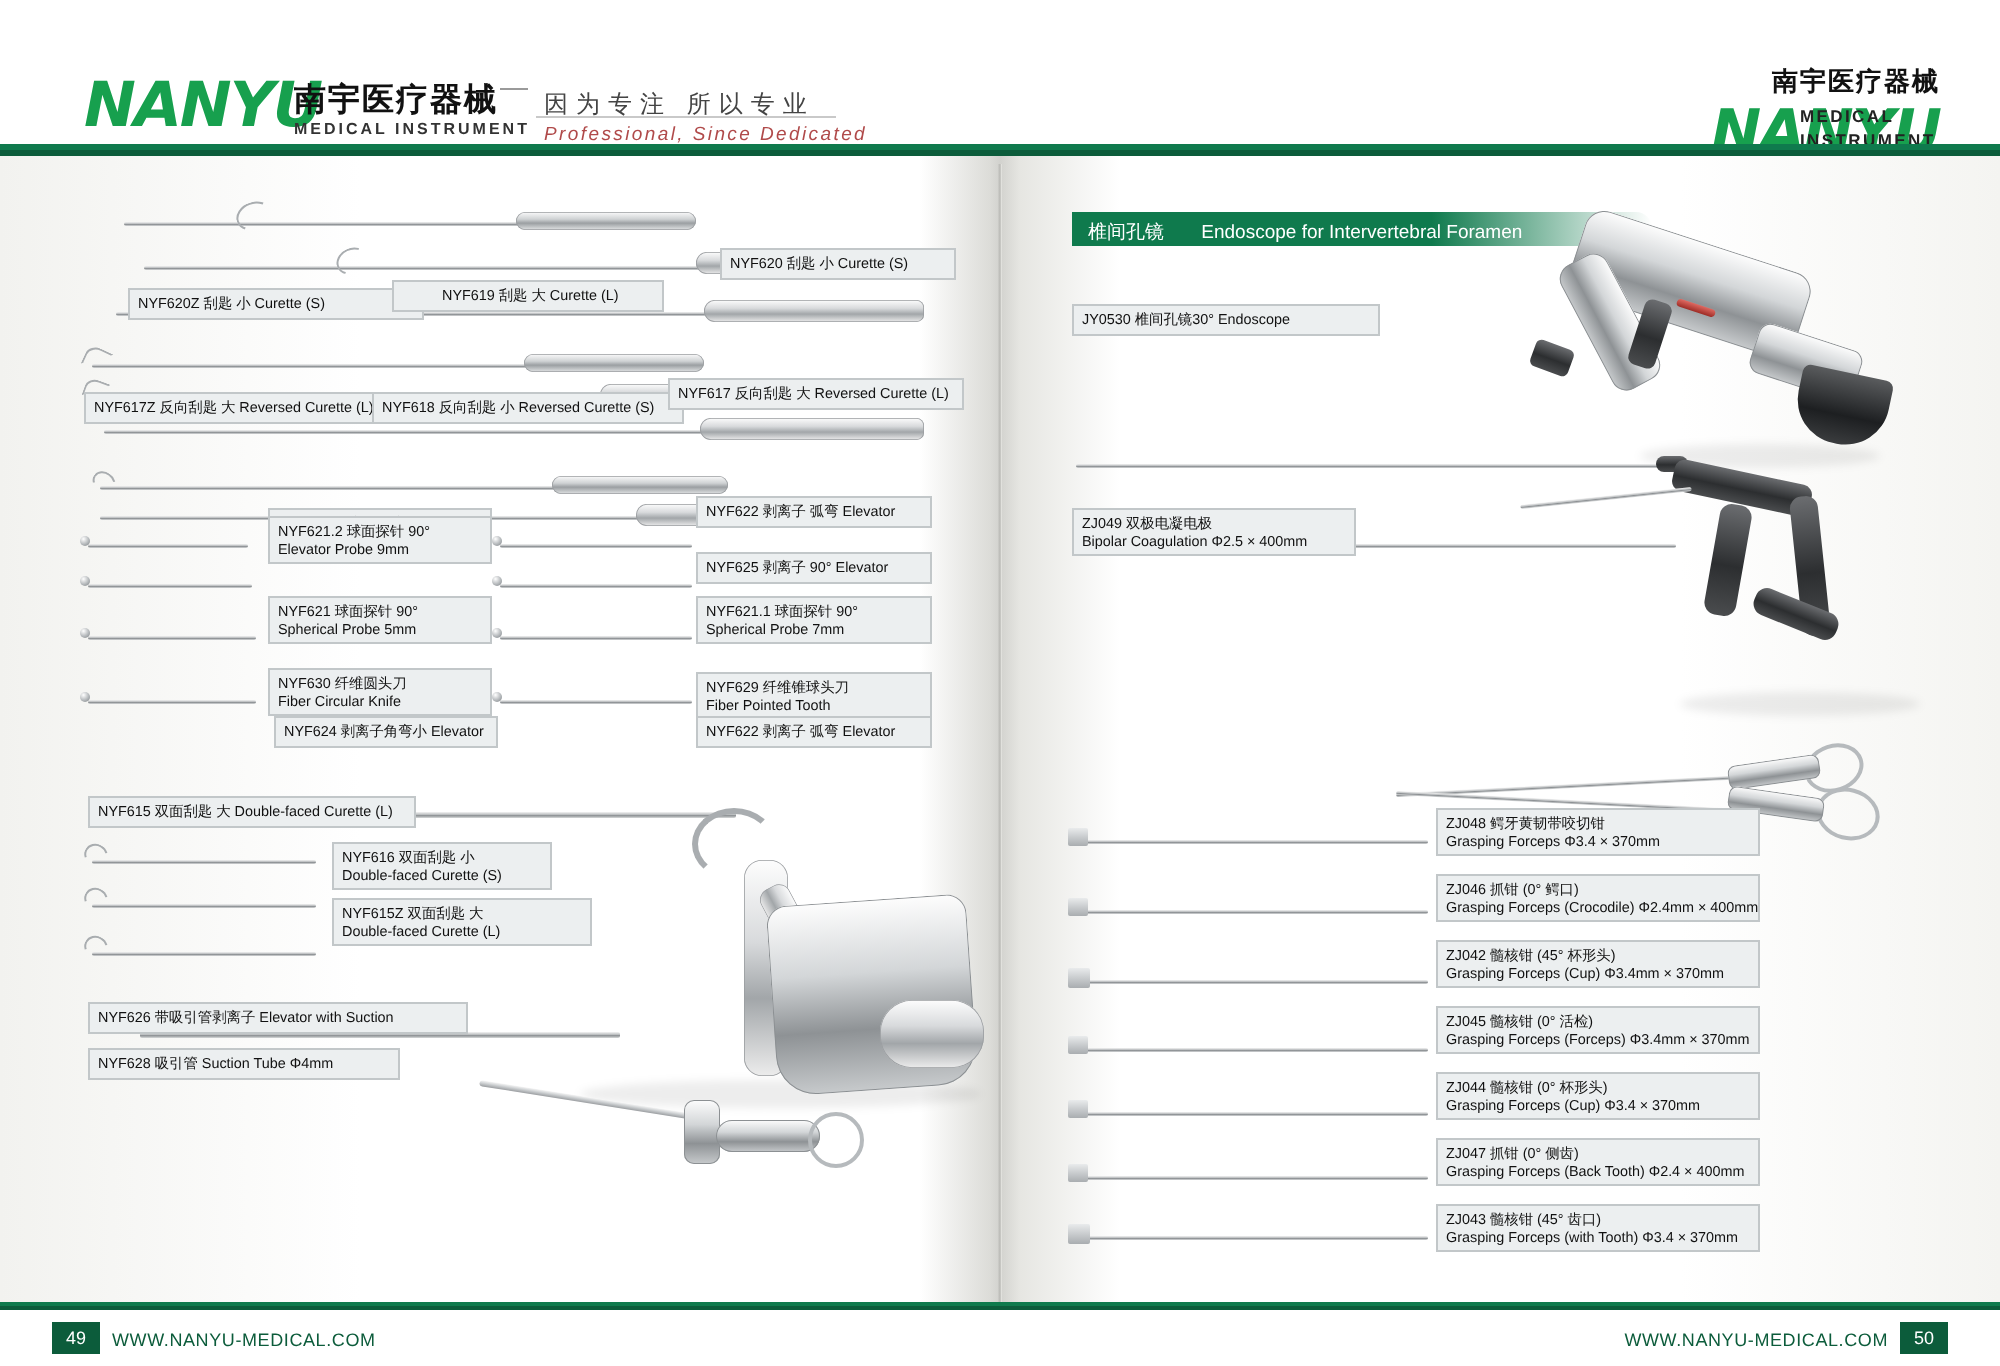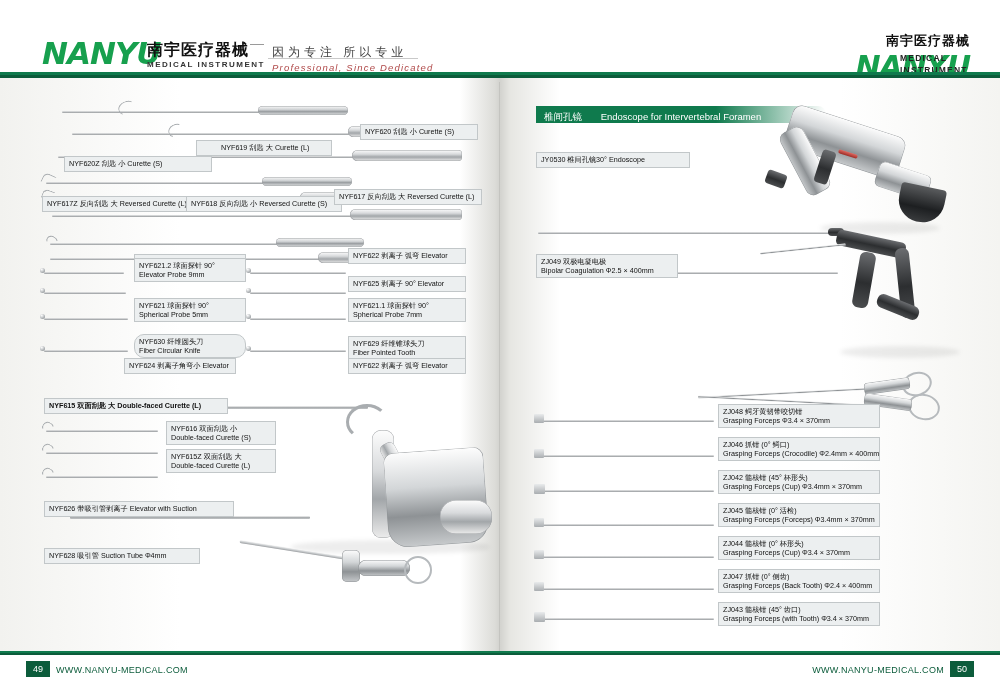--- a/index.html
+++ b/index.html
@@ -311,21 +311,21 @@
 
   <div class="inst">
     <div class="shaft thick" style="left:70px;top:516px;width:240px;"></div>
     <div class="curve" style="left:64px;top:506px;width:14px;height:12px;transform:rotate(30deg);"></div>
     <div class="cord" style="left:240px;top:540px;width:120px;transform:rotate(9deg);transform-origin:left top;"></div>
     <div class="scope-body" style="left:342px;top:550px;width:18px;height:32px;border-radius:5px;"></div>
     <div class="scope-body" style="left:358px;top:560px;width:52px;height:16px;border-radius:8px;"></div>
     <div class="forceps-ring" style="left:404px;top:556px;width:24px;height:24px;"></div>
   </div>
 
-  <div class="lbl" style="left:64px;top:156px;width:148px;height:16px;">
+  <div class="lbl" style="left:64px;top:144px;width:148px;height:16px;">
     <span class="cn">NYF620Z 刮匙 小  Curette (S)</span>
   </div>
   <div class="lbl" style="left:196px;top:140px;width:136px;height:16px;padding-left:24px;">
     <span class="cn">NYF619 刮匙 大  Curette (L)</span>
   </div>
   <div class="lbl" style="left:360px;top:124px;width:118px;height:16px;">
     <span class="cn">NYF620 刮匙 小  Curette (S)</span>
   </div>
 
   <div class="lbl" style="left:42px;top:196px;width:152px;height:16px;">
@@ -355,51 +355,51 @@
 
   <div class="lbl two" style="left:134px;top:298px;width:112px;height:24px;">
     <div class="cn">NYF621 球面探针 90°</div>
     <div class="en">Spherical Probe 5mm</div>
   </div>
   <div class="lbl two" style="left:348px;top:298px;width:118px;height:24px;">
     <div class="cn">NYF621.1 球面探针 90°</div>
     <div class="en">Spherical Probe 7mm</div>
   </div>
 
-  <div class="lbl two" style="left:134px;top:334px;width:112px;height:24px;border-radius:10px;">
+  <div class="lbl two" style="left:134px;top:334px;width:112px;height:24px;">
     <div class="cn">NYF630 纤维圆头刀</div>
     <div class="en">Fiber Circular Knife</div>
   </div>
   <div class="lbl two" style="left:348px;top:336px;width:118px;height:24px;">
     <div class="cn">NYF629 纤维锥球头刀</div>
     <div class="en">Fiber Pointed Tooth</div>
   </div>
 
-  <div class="lbl" style="left:124px;top:358px;width:112px;height:16px;">
+  <div class="lbl" style="left:137px;top:358px;width:112px;height:16px;">
     <span class="cn">NYF624 剥离子角弯小  Elevator</span>
   </div>
   <div class="lbl" style="left:348px;top:358px;width:118px;height:16px;">
     <span class="cn">NYF622 剥离子 弧弯 Elevator</span>
   </div>
 
-  <div class="lbl" style="left:44px;top:398px;width:184px;height:16px;font-weight:bold;">
+  <div class="lbl" style="left:44px;top:398px;width:164px;height:16px;">
     <span class="cn">NYF615 双面刮匙 大  Double-faced Curette (L)</span>
   </div>
   <div class="lbl two" style="left:166px;top:421px;width:110px;height:24px;">
     <div class="cn">NYF616 双面刮匙 小</div>
     <div class="en">Double-faced Curette (S)</div>
   </div>
-  <div class="lbl two" style="left:166px;top:449px;width:110px;height:24px;">
+  <div class="lbl two" style="left:166px;top:449px;width:130px;height:24px;">
     <div class="cn">NYF615Z 双面刮匙 大</div>
     <div class="en">Double-faced Curette (L)</div>
   </div>
   <div class="lbl" style="left:44px;top:501px;width:190px;height:16px;">
     <span class="cn">NYF626 带吸引管剥离子 Elevator with Suction</span>
   </div>
-  <div class="lbl" style="left:44px;top:548px;width:156px;height:16px;">
+  <div class="lbl" style="left:44px;top:524px;width:156px;height:16px;">
     <span class="cn">NYF628 吸引管 Suction Tube  Φ4mm</span>
   </div>
 
   <div class="sec-title">
     <span>椎间孔镜</span><span style="color:#fff;font-size:9.5px;">&nbsp;</span><span style="color:#fff;font-size:9.5px;">Endoscope for Intervertebral Foramen</span>
   </div>
 
   <div class="inst">
     <div class="shadow" style="left:820px;top:222px;width:120px;height:12px;"></div>
     <div class="scope-body" style="left:786px;top:120px;width:118px;height:44px;border-radius:10px;transform:rotate(18deg);"></div>

